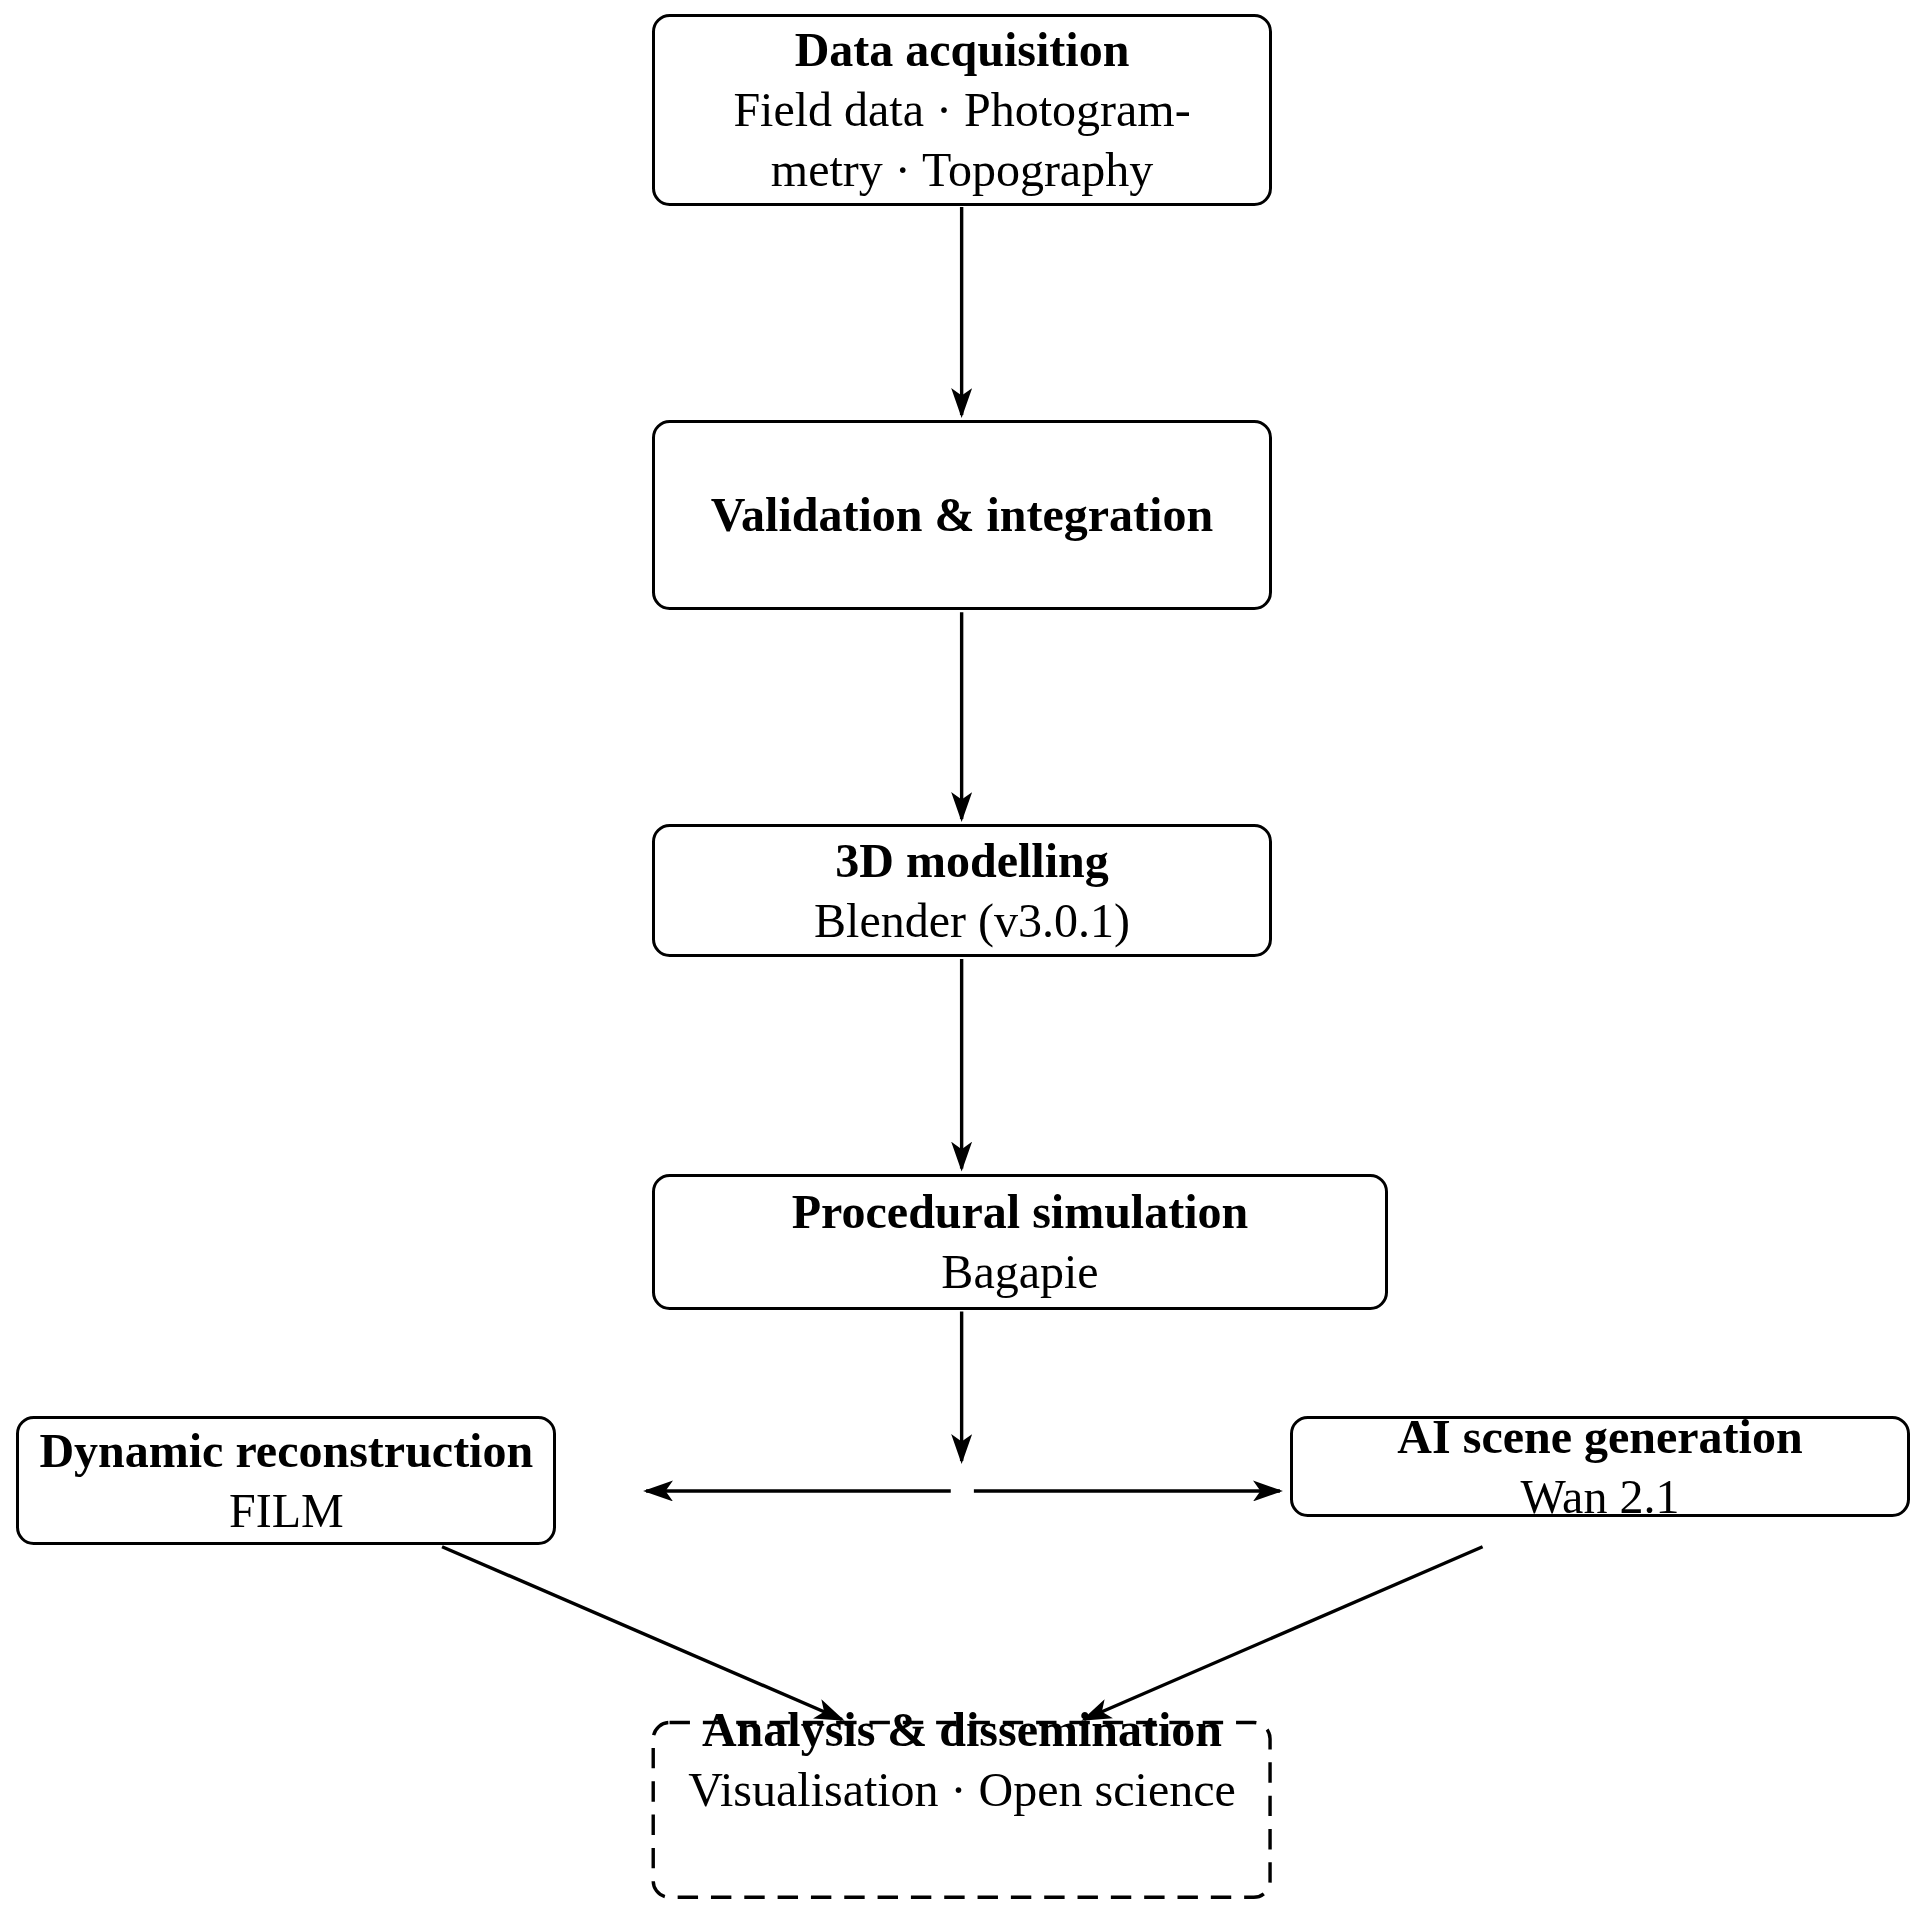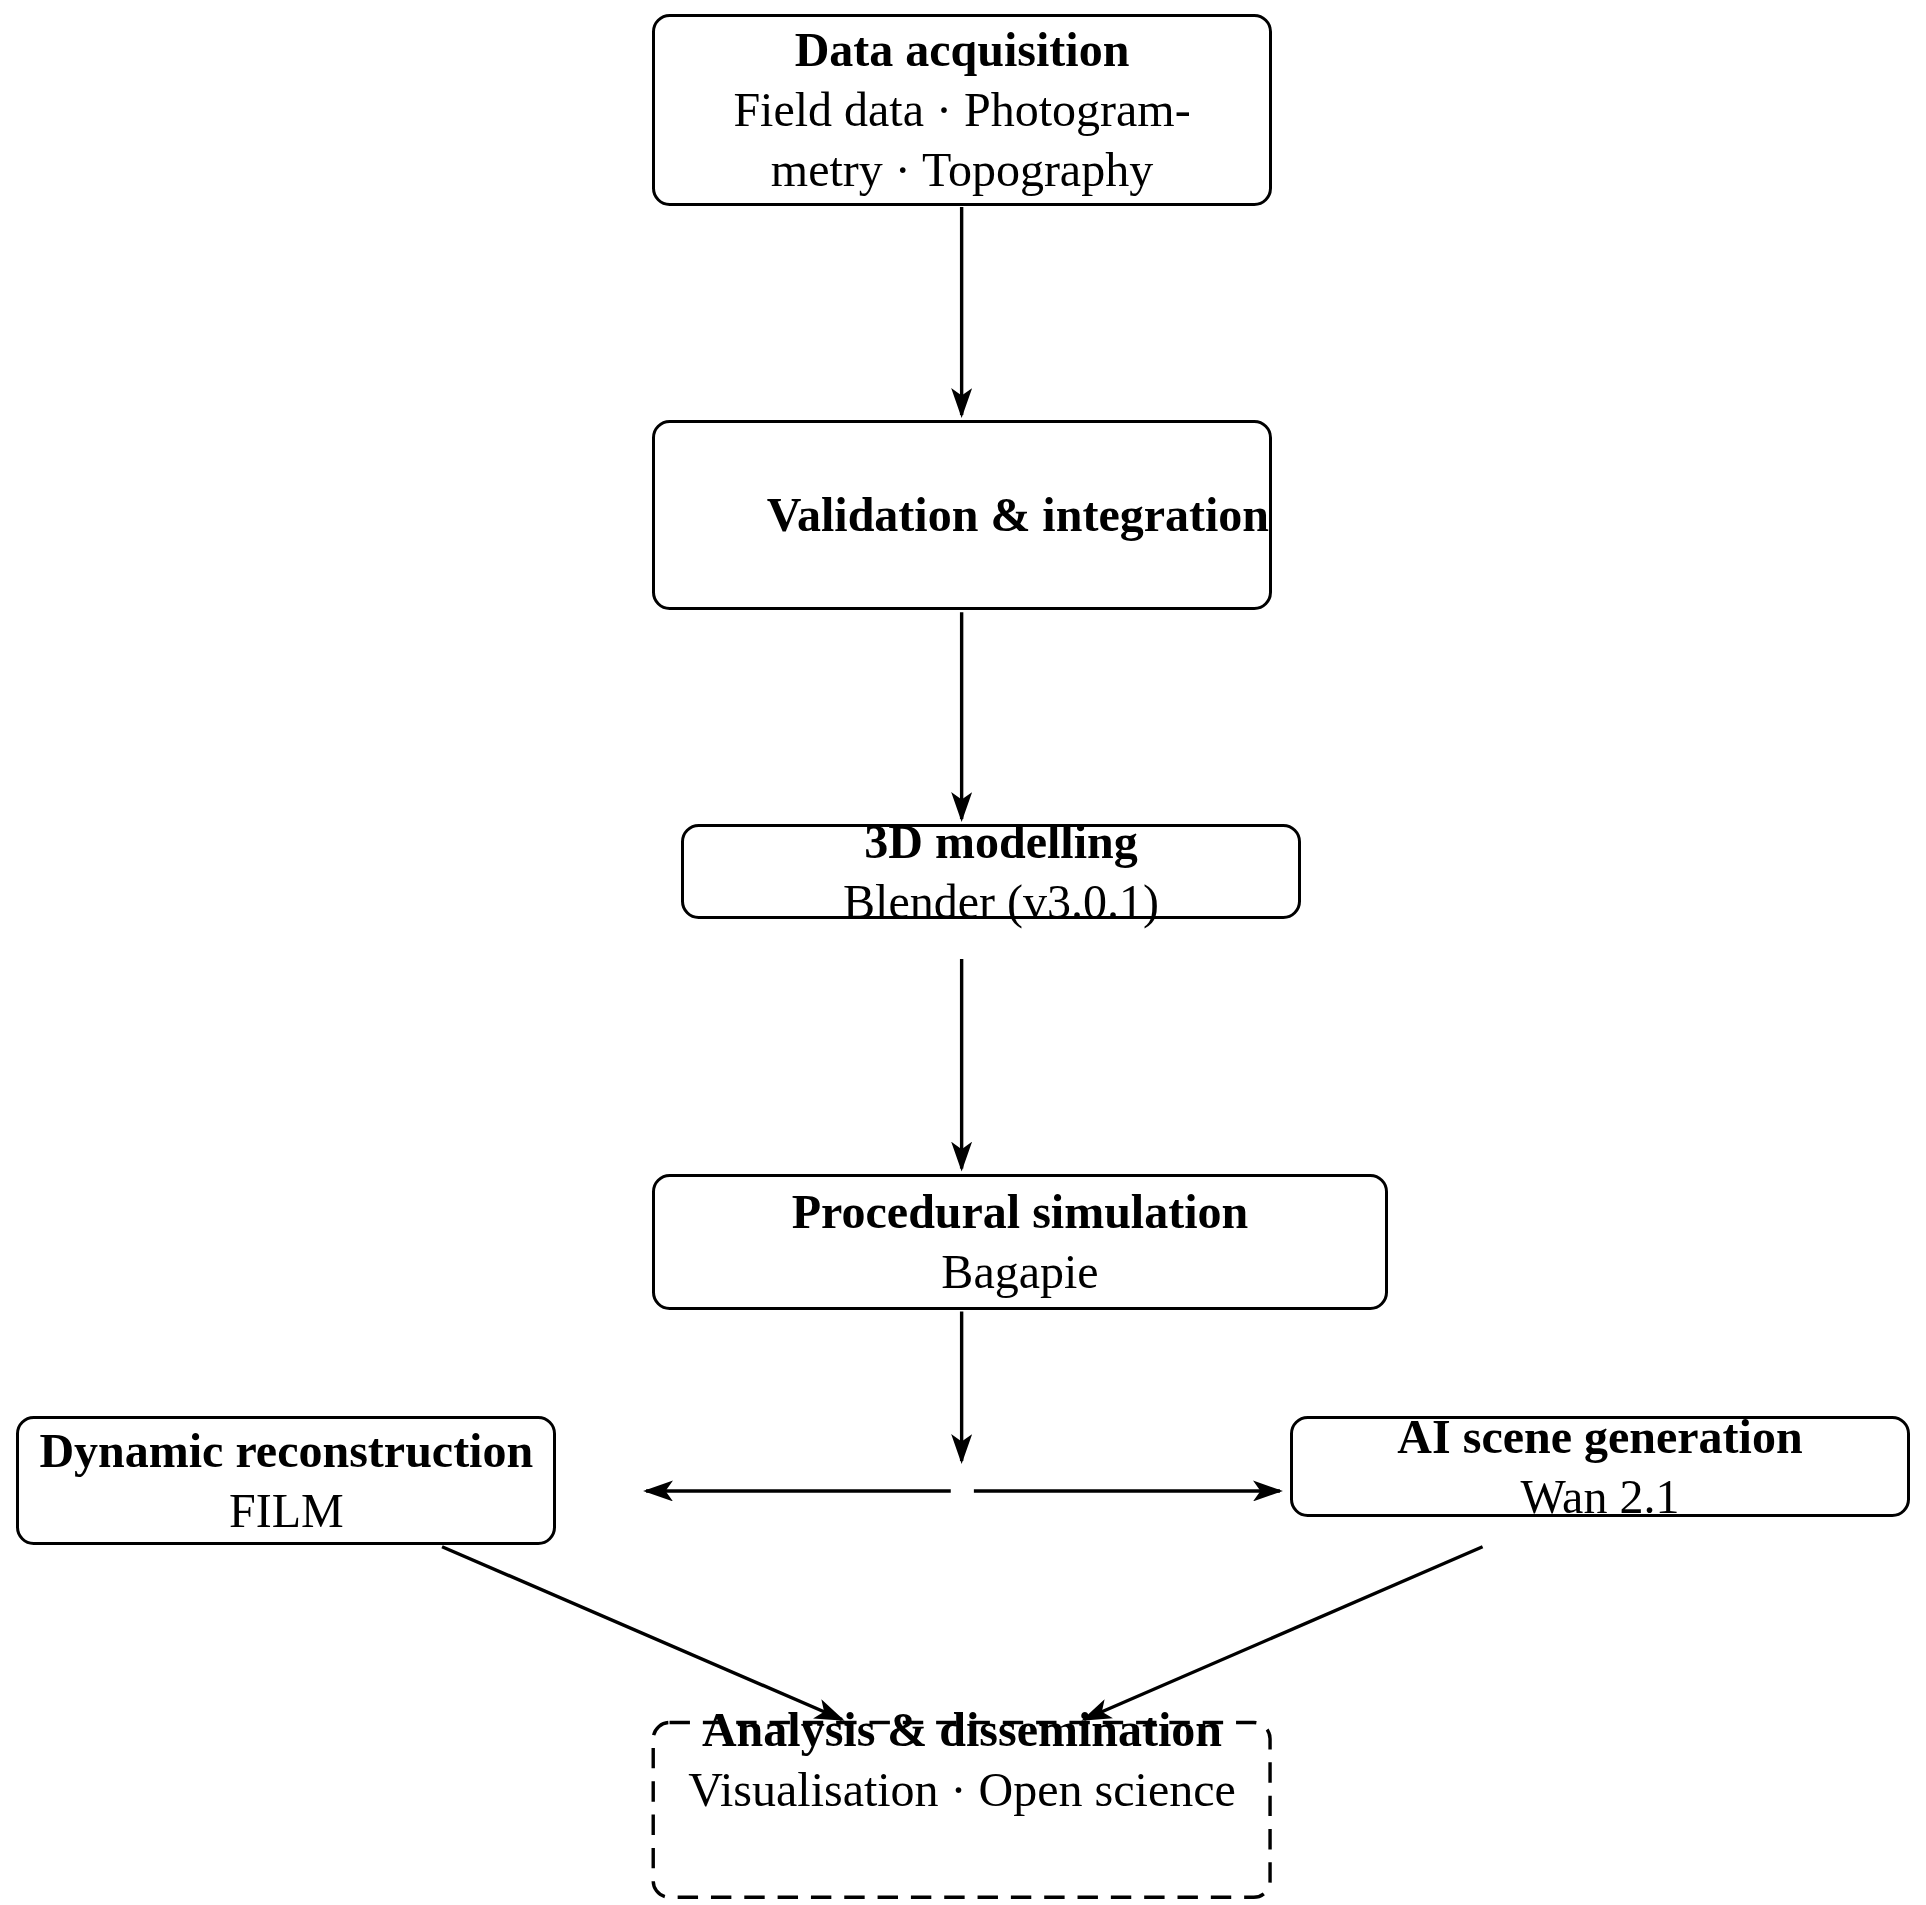--- a/index.html
+++ b/index.html
@@ -28,22 +28,22 @@
     border-radius: 17.7px;
     background: #ffffff;
     font-size: 48px;
     line-height: 1.25;
   }
   .node .title { font-weight: bold; }
   .node .subtitle { white-space: pre-line; }
   .node.dashed { border: none; background: transparent; }
 
   .pos-acquisition   { left: 652px;  top: 13.6px;   width: 620px; height: 192px; }
-  .pos-validation    { left: 652px;  top: 420px;  width: 620px; height: 190px; align-items: flex-end; }
-  .pos-modelling     { left: 681px;  top: 824px; width: 620px; height: 95px; padding-left: 20px; }
+  .pos-validation    { left: 652px;  top: 420px;  width: 620px; height: 190px; }
+  .pos-modelling     { left: 652px;  top: 824px; width: 620px; height: 133px; padding-left: 20px; }
   .pos-procedural    { left: 652px;  top: 1174px; width: 736px; height: 136px; }
   .pos-dynamic       { left: 16.3px;   top: 1416px; width: 540px; height: 129px; }
   .pos-ai            { left: 1290px; top: 1416px; width: 620px; height: 101px; }
   .pos-analysis      { left: 652px;  top: 1671px; width: 620px; height: 178px; }
 </style>
 </head>
 <body>
 
 <div class="canvas">
 

